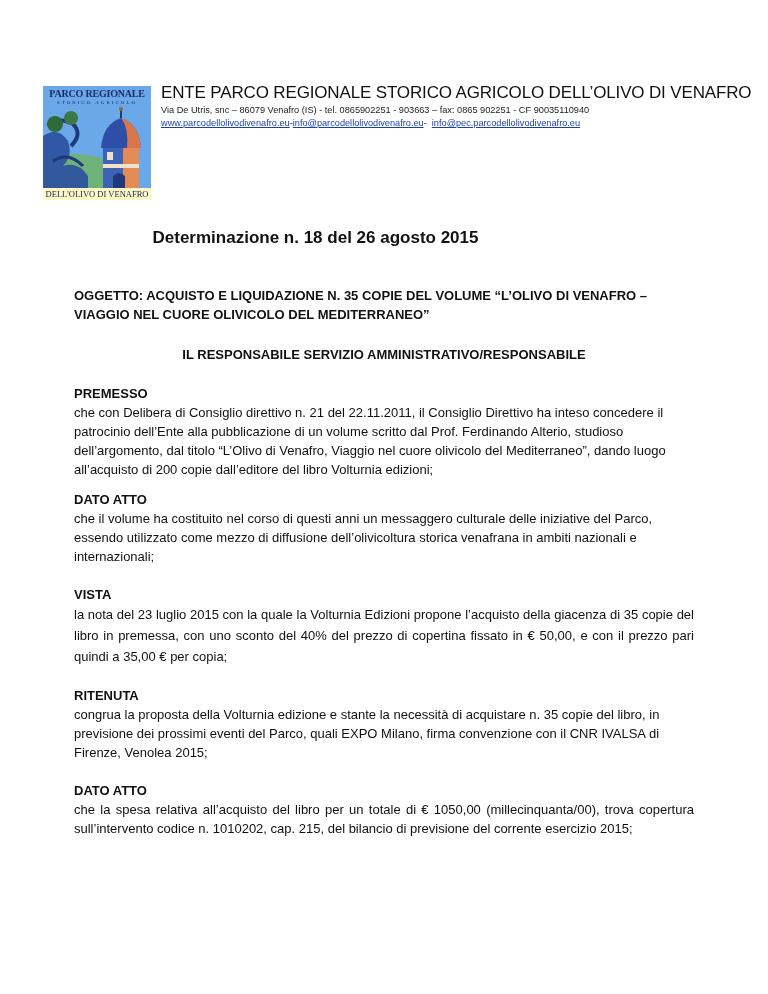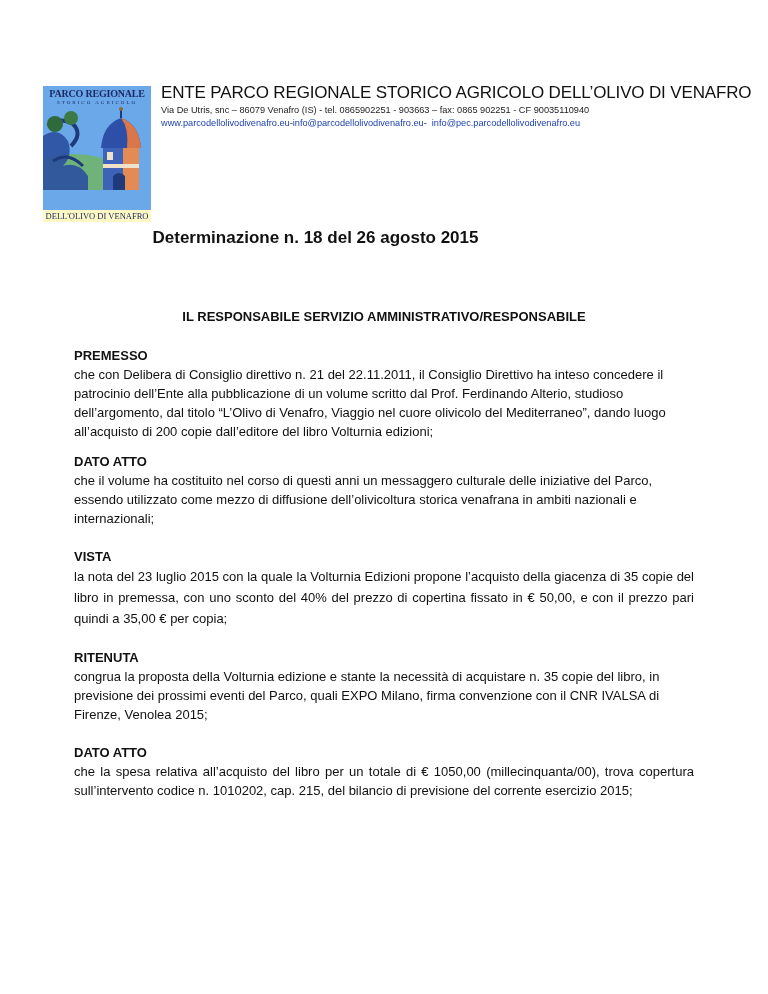--- a/index.html
+++ b/index.html
@@ -1,30 +1,30 @@
 <!DOCTYPE html>
 <html><head>
 <meta charset="utf-8">
 <style>
   html, body { margin:0; padding:0; background:#ffffff; }
   body { width:768px; height:994px; position:relative; overflow:hidden;
          font-family:"Liberation Sans", sans-serif; color:#111; }
-  .logo { position:absolute; left:43px; top:86px; width:108px; height:136px;
+  .logo { position:absolute; left:43px; top:86px; width:108px; height:114px;
           background:#6aa8ea; overflow:hidden; }
   .logo .top-text { position:absolute; left:0; top:2px; width:100%; text-align:center;
           font-family:"Liberation Serif", serif; font-weight:bold; font-size:10px; color:#1c2b66; letter-spacing:-0.2px; }
   .logo .sub-text { position:absolute; left:0; top:14px; width:100%; text-align:center;
           font-family:"Liberation Serif", serif; font-size:5px; color:#1c2b66; letter-spacing:2px; }
   .logo .bottom-text { position:absolute; left:0; bottom:0; width:100%; height:12px; background:#fef9c3; text-align:center;
           font-family:"Liberation Serif", serif; font-size:8.5px; color:#1c2b66; line-height:12px; }
   .logo svg { position:absolute; left:0; top:20px; }
   .org-name { position:absolute; left:161px; top:83px; font-size:17px; font-weight:normal; white-space:nowrap; letter-spacing:-0.15px; }
   .org-addr { position:absolute; left:161px; top:105px; font-size:9.2px; white-space:nowrap; color:#222; }
   .org-links { position:absolute; left:161px; top:118px; font-size:9.2px; white-space:nowrap; }
-  .org-links a { color:#1a3fb0; }
+  .org-links a { color:#1a3fb0; text-decoration:underline; }
   .org-links .sep { color:#222; }
   .det-title { position:absolute; left:0; width:631px; top:228px; text-align:center; font-size:17px; font-weight:bold; }
   .content { position:absolute; left:74px; width:620px; top:286px; font-size:13px; line-height:19px; }
   .subject { font-weight:bold; margin:0; }
   .responsible { text-align:center; font-weight:bold; margin:21px 0 20px 0; }
   .sec-head { font-weight:bold; margin:0; }
   .para { margin:0 0 11px 0; }
   .justify { text-align:justify; }
   .gap-lg { margin-bottom:19px; }
   .lh-wide { line-height:21px; }
@@ -58,20 +58,21 @@
 
 <div class="org-name">ENTE PARCO REGIONALE STORICO AGRICOLO DELL’OLIVO DI VENAFRO</div>
 <div class="org-addr">Via De Utris, snc – 86079 Venafro (IS) -  tel. 0865902251 - 903663 – fax: 0865 902251 - CF 90035110940</div>
 <div class="org-links">
   <a>www.parcodellolivodivenafro.eu</a><span class="sep">-</span><a>info@parcodellolivodivenafro.eu</a><span class="sep">-&nbsp;&nbsp;</span><a>info@pec.parcodellolivodivenafro.eu</a>
 </div>
 
 <div class="det-title">Determinazione n. 18 del 26 agosto 2015</div>
 
 <div class="content">
+  <p class="subject">OGGETTO: ACQUISTO E LIQUIDAZIONE  N. 35 COPIE DEL VOLUME “L’OLIVO DI VENAFRO – VIAGGIO NEL CUORE OLIVICOLO DEL MEDITERRANEO”</p>
   <p class="responsible">IL RESPONSABILE SERVIZIO AMMINISTRATIVO/RESPONSABILE</p>
 
   <div>
     <p class="sec-head">PREMESSO</p>
     <p class="para">che con Delibera di Consiglio direttivo n. 21 del 22.11.2011, il Consiglio Direttivo ha inteso concedere il patrocinio dell’Ente alla pubblicazione di un volume scritto dal Prof. Ferdinando Alterio, studioso dell’argomento, dal titolo “L’Olivo di Venafro, Viaggio nel cuore olivicolo del Mediterraneo”, dando luogo all’acquisto di 200 copie dall’editore del libro Volturnia edizioni;</p>
   </div>
 
   <div>
     <p class="sec-head">DATO ATTO</p>
     <p class="para gap-lg">che il volume ha costituito nel corso di questi anni un messaggero culturale delle iniziative del Parco, essendo utilizzato come mezzo di diffusione dell’olivicoltura storica venafrana in ambiti nazionali e internazionali;</p>

